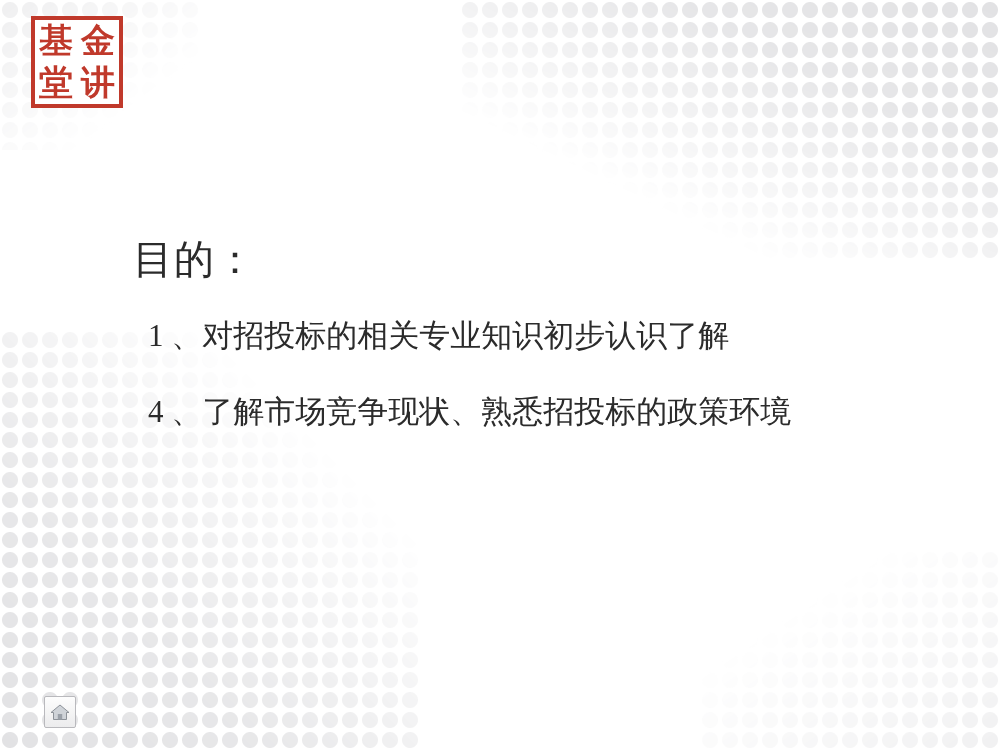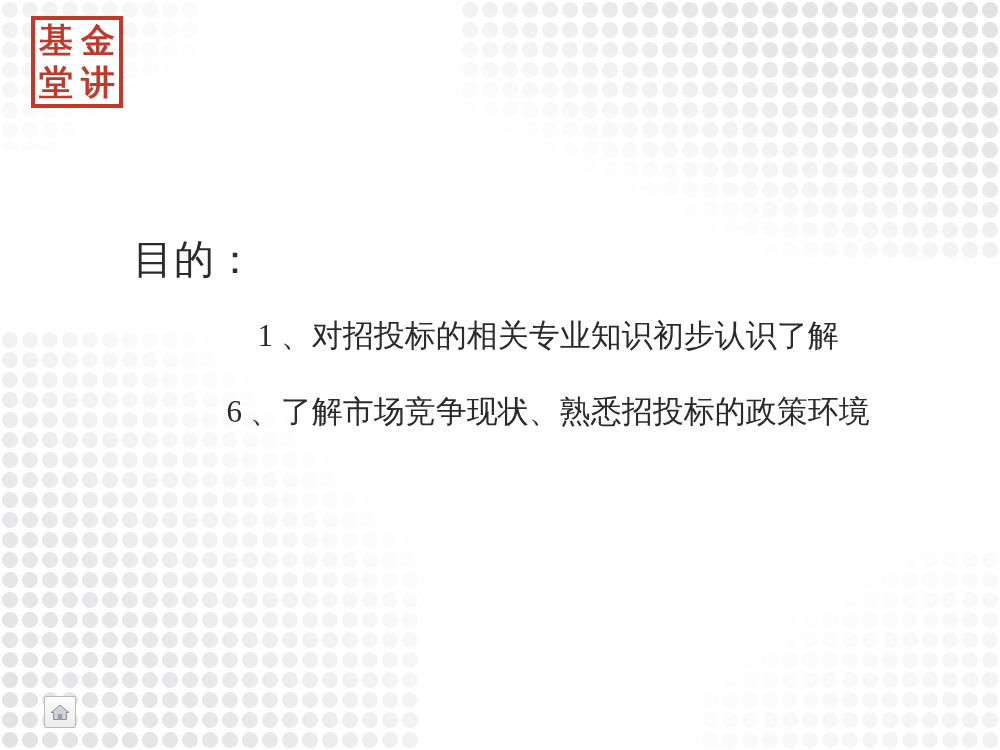--- a/index.html
+++ b/index.html
@@ -109,21 +109,20 @@
     font-family: "Liberation Serif", serif;
     letter-spacing: 1px;
     white-space: nowrap;
     text-align: center;
   }
   .bullets {
     position: absolute;
     left: 148px;
     top: 318px;
     width: 800px;
-    text-align: center;
   }
   .bullet {
     font-size: 31px;
     color: #2b2b2b;
     line-height: 1.15;
     margin-bottom: 40px;
     white-space: nowrap;
     font-family: "Liberation Serif", serif;
   }
 
@@ -159,21 +158,21 @@
     <span class="ch ch-2">基</span>
     <span class="ch ch-3">讲</span>
     <span class="ch ch-4">堂</span>
   </div>
 
   <div class="content">
     <div class="slide-title">目的：</div>
 
     <div class="bullets">
       <div class="bullet">1 、对招投标的相关专业知识初步认识了解</div>
-      <div class="bullet">6 、了解市场竞争现状、熟悉招投标的政策环境</div>
+      <div class="bullet">4 、了解市场竞争现状、熟悉招投标的政策环境</div>
     </div>
   </div>
 
   <div class="home-btn">
     <span>
       <svg width="20" height="18" viewBox="0 0 20 18" xmlns="http://www.w3.org/2000/svg">
         <polygon points="10,2 19,9.5 16.5,9.5 16.5,16.5 3.5,16.5 3.5,9.5 1,9.5" fill="#cfd3d8" stroke="#8d9299" stroke-width="1"></polygon>
         <rect x="7.8" y="11" width="4.4" height="5.5" fill="#9aa0a8"></rect>
       </svg>
     </span>

